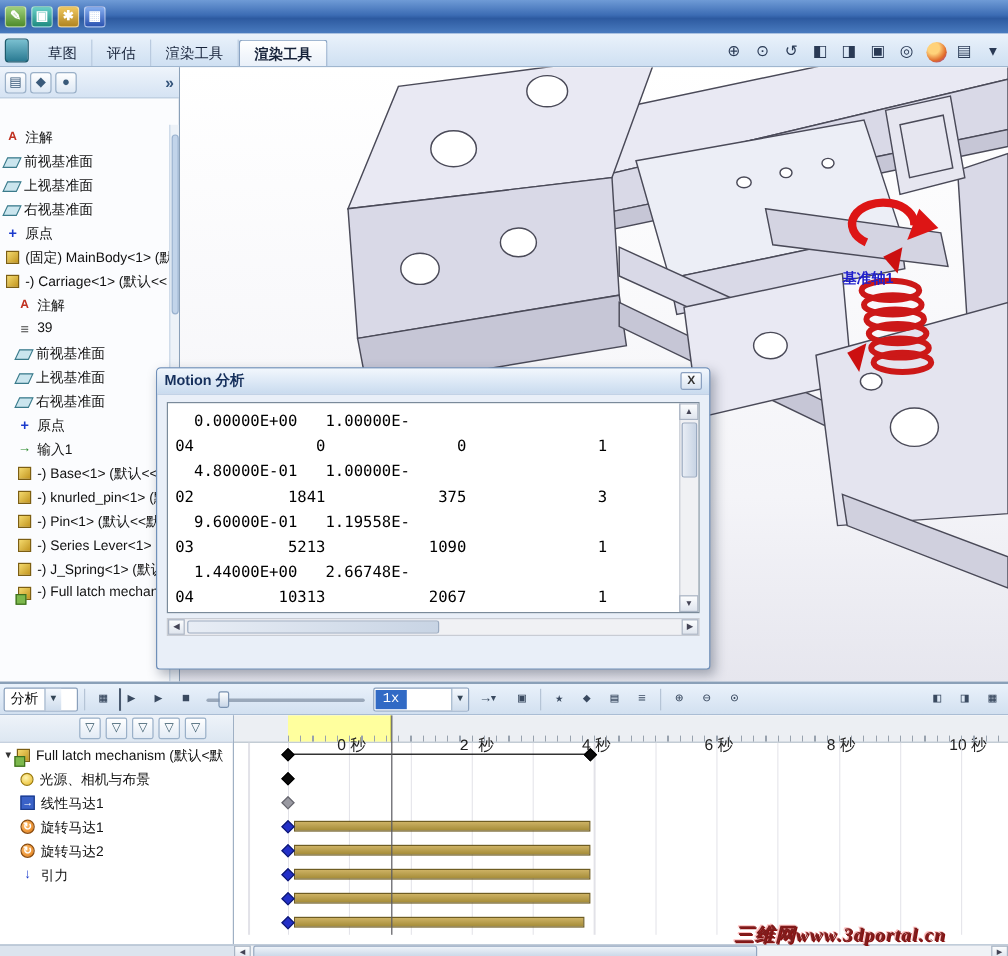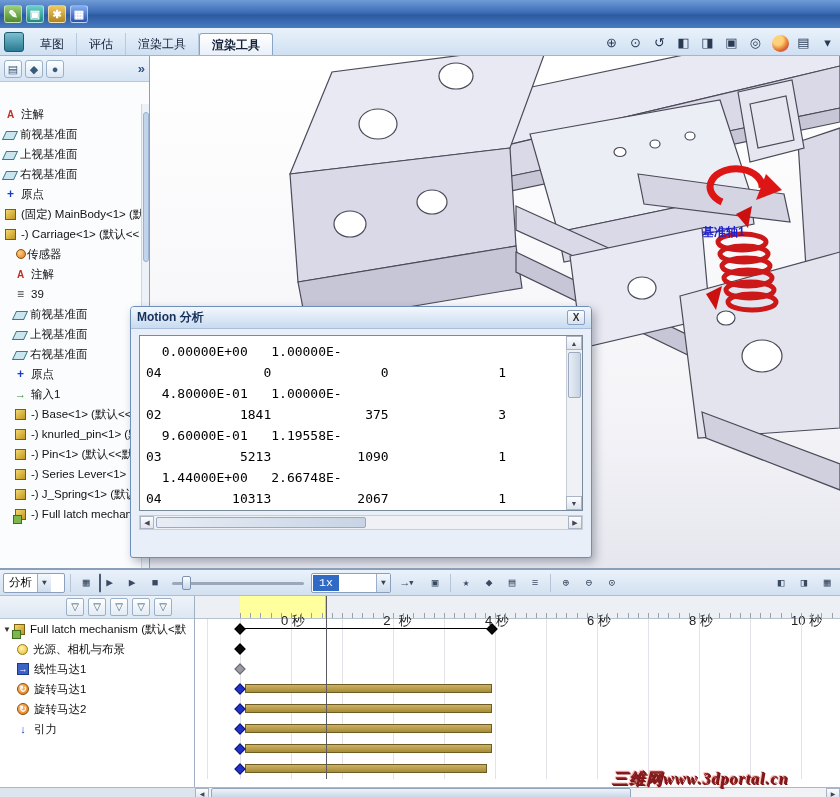--- a/index.html
+++ b/index.html
@@ -257,24 +257,20 @@
       </div>
     <div class="titem">
         <span class="ticon part-icon"></span>
         <span>(固定) MainBody&lt;1&gt; (默</span>
       </div>
     <div class="titem">
         <span class="ticon part-icon"></span>
         <span>-) Carriage&lt;1&gt; (默认&lt;&lt;</span>
       </div>
     <div class="titem lvl1">
-        <span class="ticon sensor-icon"></span>
-        <span>传感器</span>
-      </div>
-    <div class="titem lvl1">
         <span class="ticon annotation-icon">A</span>
         <span>注解</span>
       </div>
     <div class="titem lvl1">
         <span class="ticon material-icon">≡</span>
         <span>39</span>
       </div>
     <div class="titem lvl1">
         <span class="ticon plane-icon"></span>
         <span>前视基准面</span>

